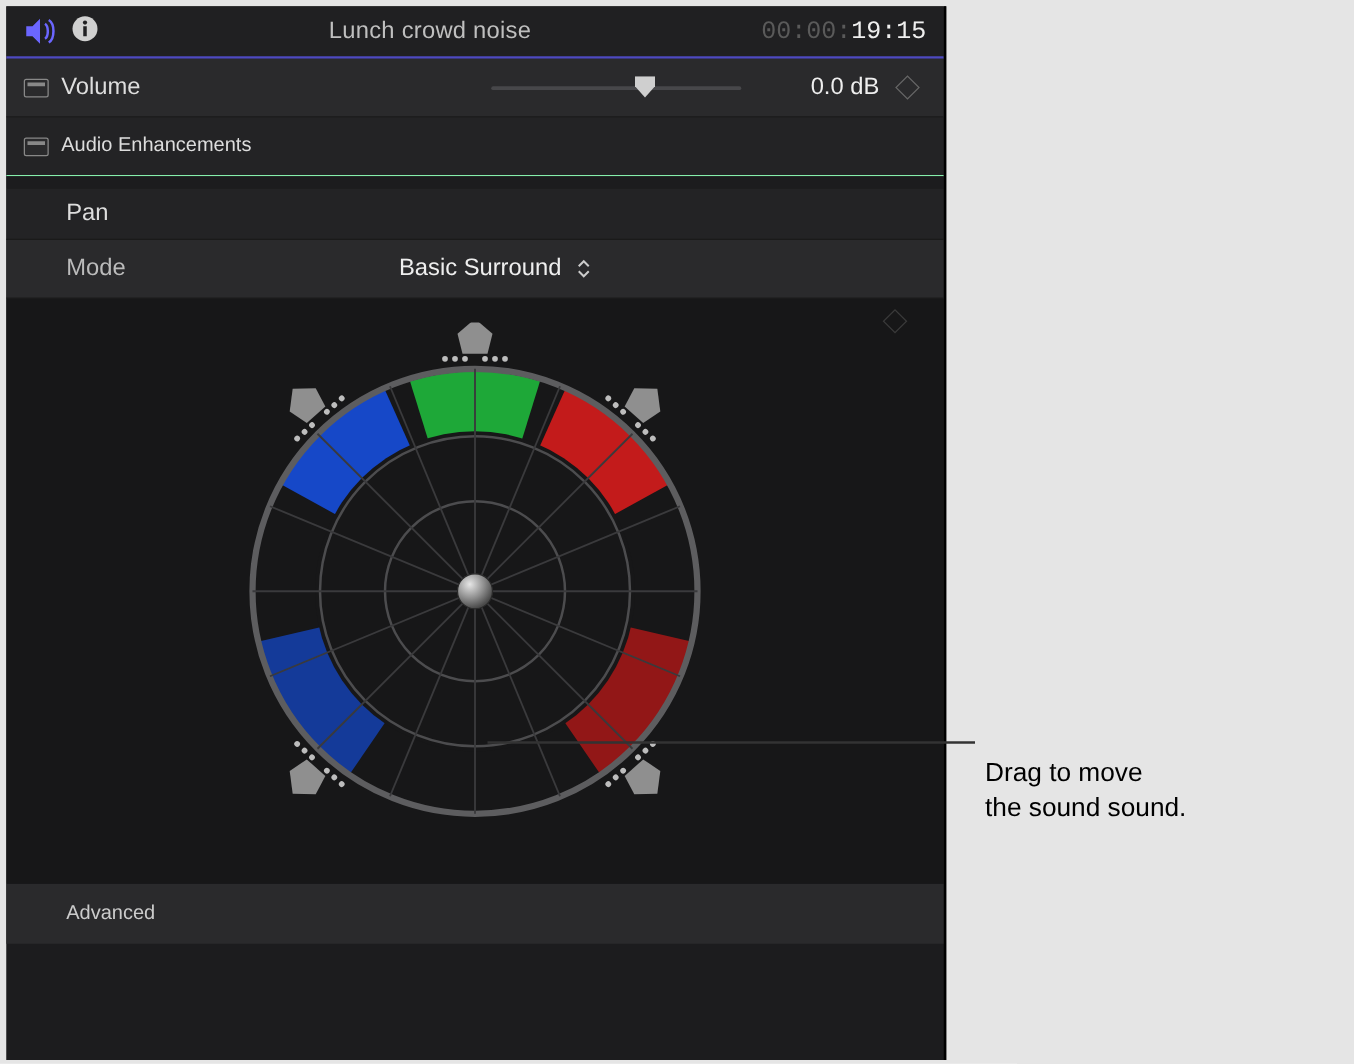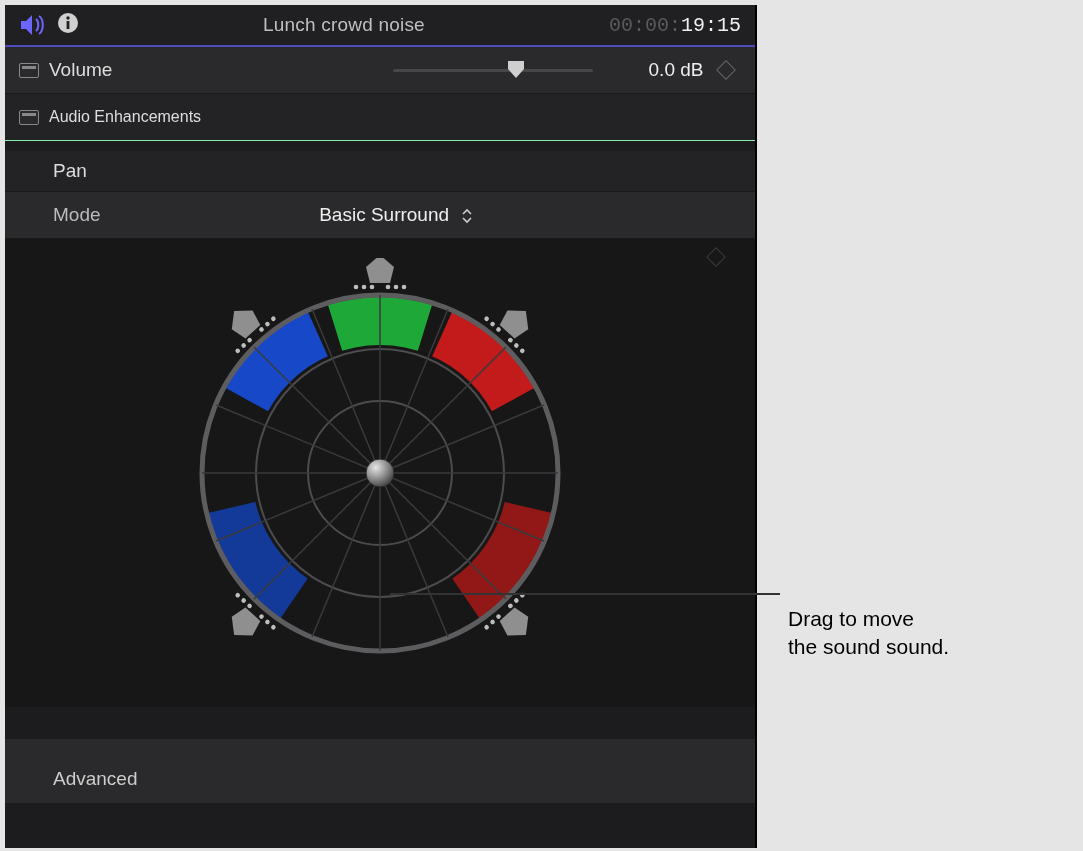--- a/index.html
+++ b/index.html
@@ -38,21 +38,21 @@
 
 .dd{flex:1;text-align:center;color:#eee;font-size:19px;position:relative;}
 .dd .caret{display:inline-block;margin-left:8px;line-height:0;vertical-align:middle;}
 .dd .caret svg{display:block;}
 
 
 .panbox{background:#171718;padding:14px 14px;position:relative;height:440px;}
 .pan-svg{position:absolute;left:50%;top:50%;transform:translate(-50%,-50%);}
 
 
-.adv{height:48px;display:flex;align-items:center;padding:16px 14px 0 48px;background:#2a2a2c;color:#ccc;font-size:19px;margin-top:32px;}
+.adv{height:48px;display:flex;align-items:center;padding:0 14px 0 48px;background:#2a2a2c;color:#ccc;font-size:16px;}
 
 
 .callout{position:absolute;left:788px;top:605px;font-size:21px;color:#000;line-height:1.35;}
 .callout-line{position:absolute;left:390px;top:593px;width:390px;height:2px;background:#333;}
 </style>
 </head>
 <body>
 <div class="stage">
 
 <div class="panel">

